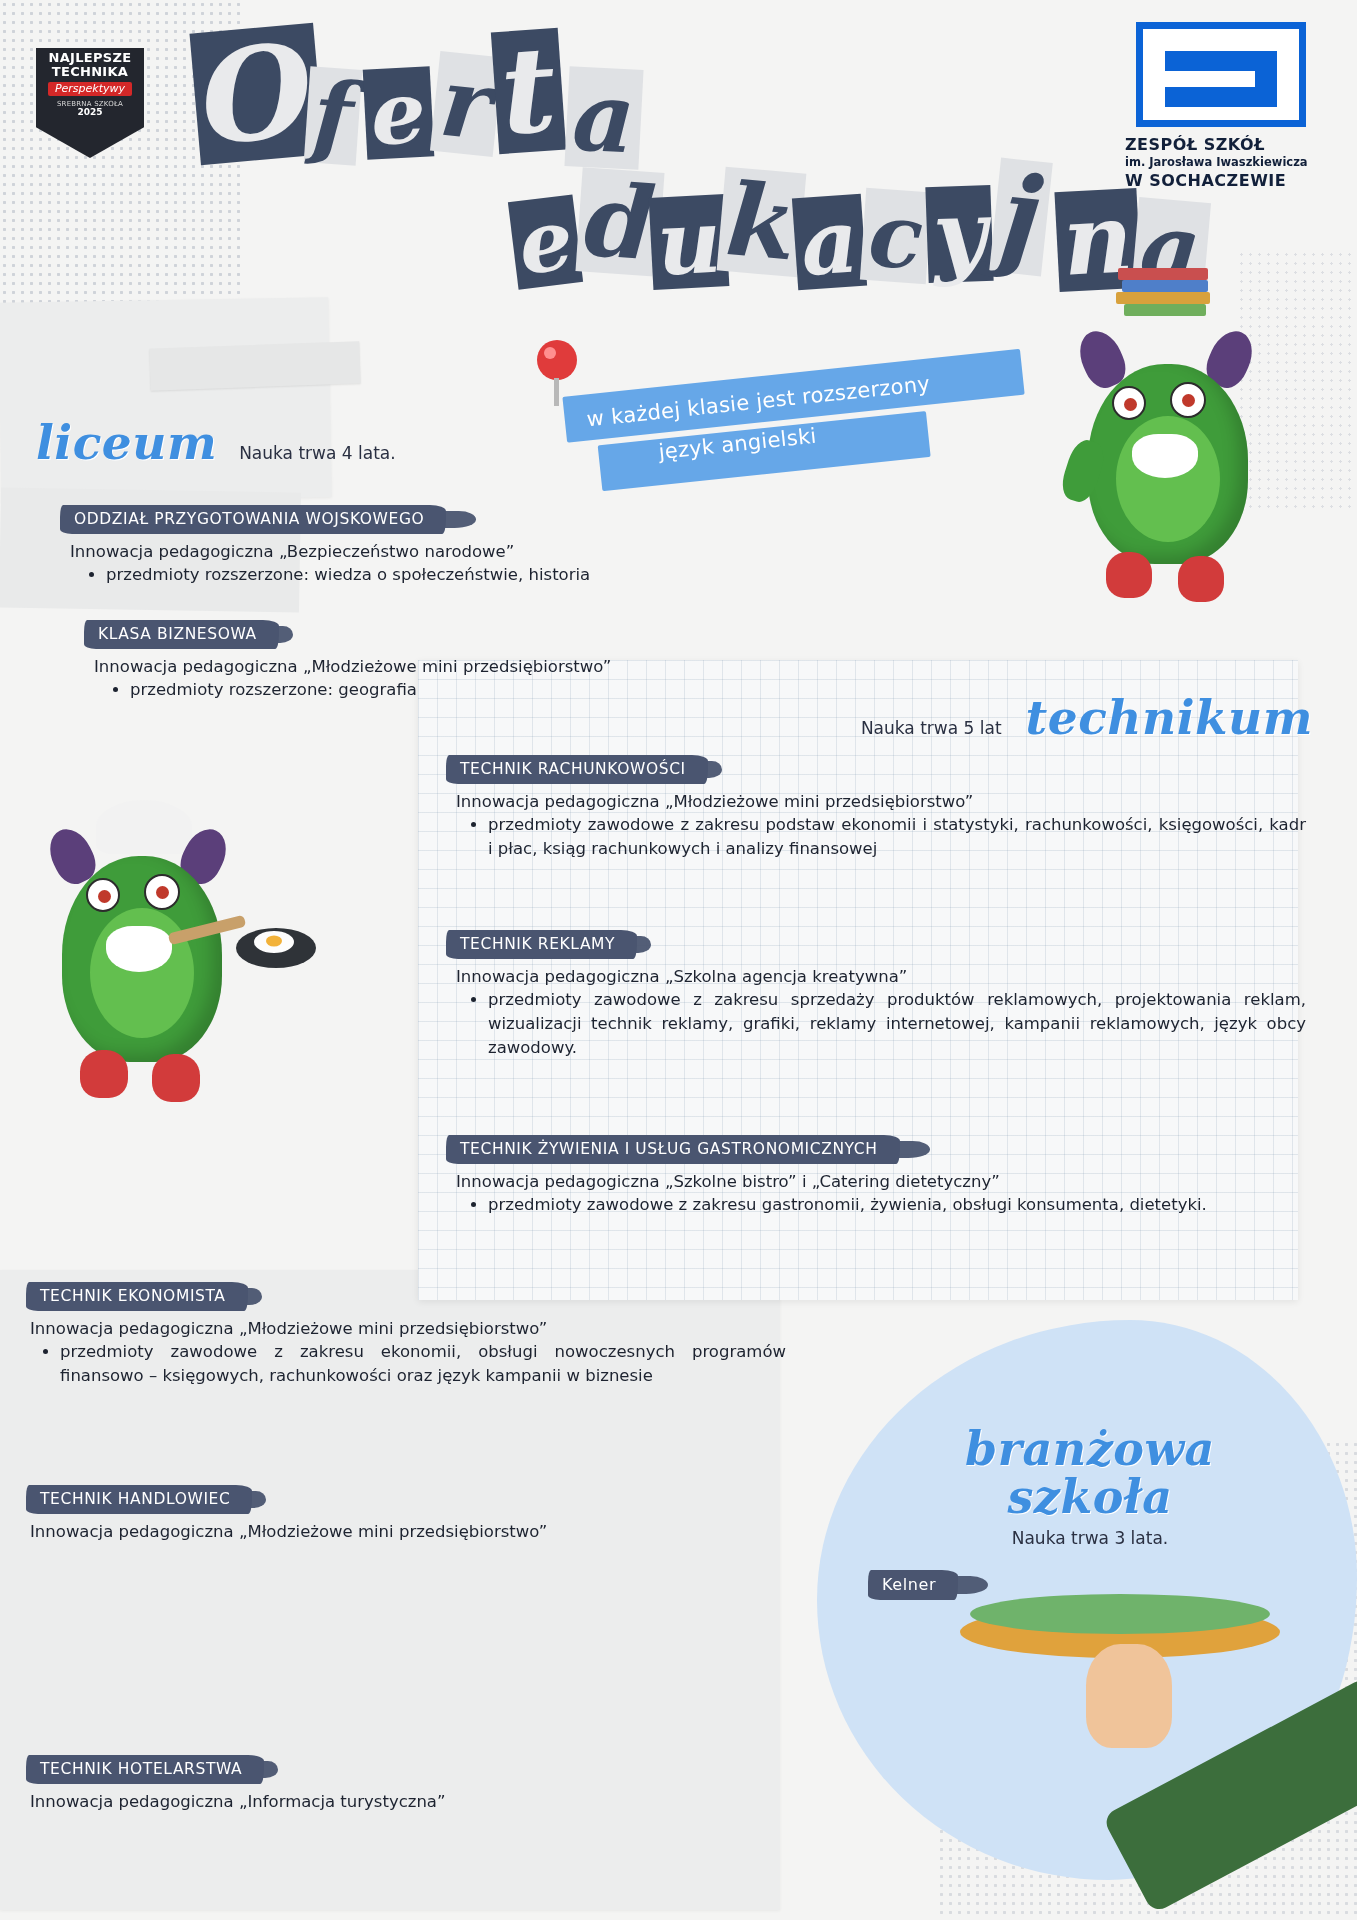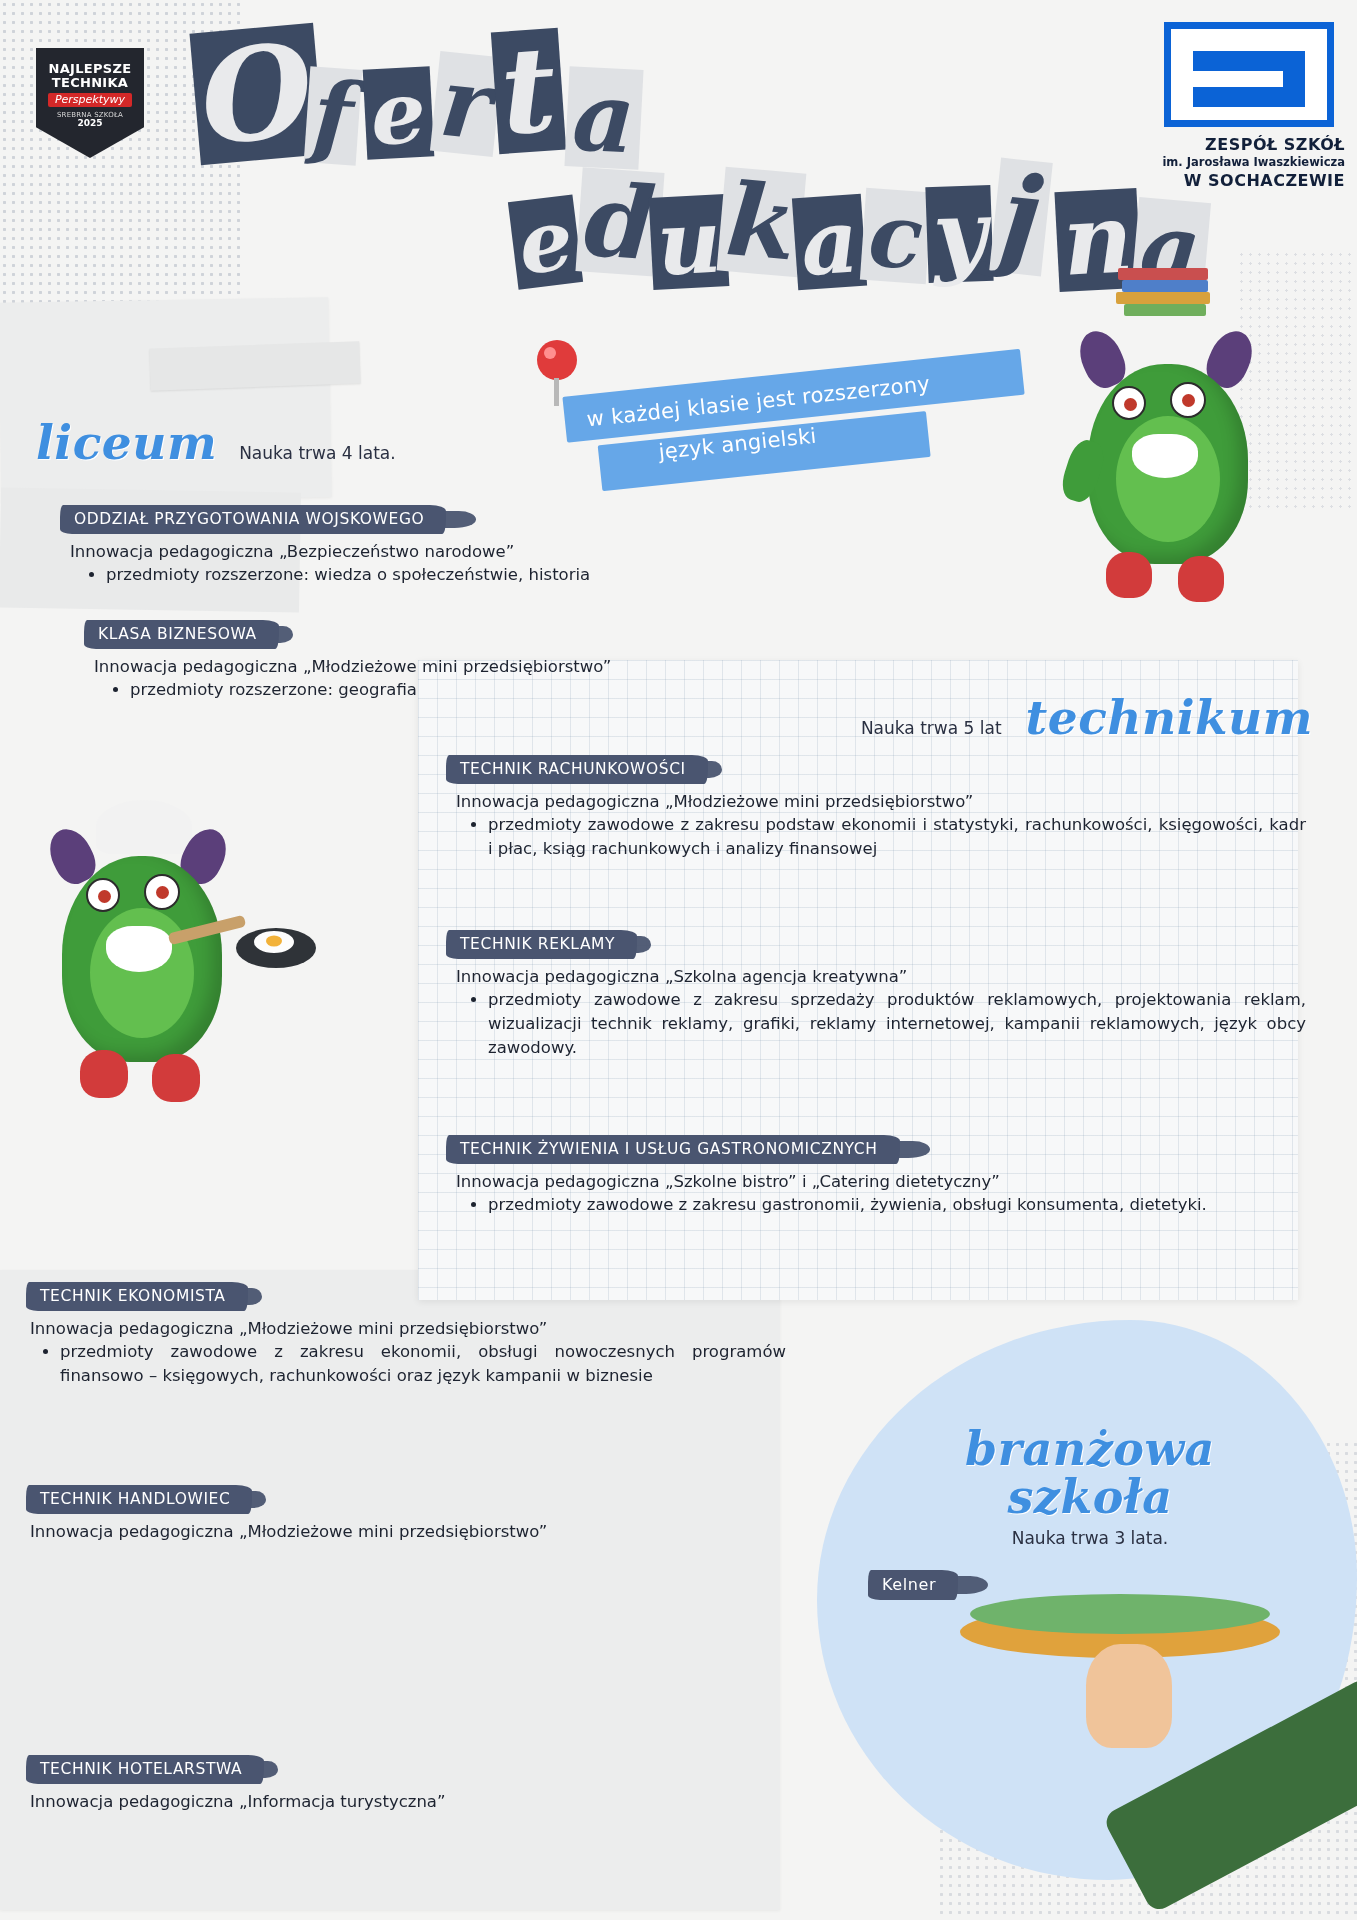--- a/index.html
+++ b/index.html
@@ -55,35 +55,35 @@
     position: absolute;
     background: #e9eaea;
   }
 
   
   .badge {
     position: absolute; left: 36px; top: 48px; width: 108px; height: 110px;
     background: #23262e;
     clip-path: polygon(0 0, 100% 0, 100% 72%, 50% 100%, 0 72%);
     color: #fff; text-align: center;
-    padding-top: 14px;
+    padding-top: 3px;
     line-height: 1.05;
   }
   .badge .b1 { font-size: 13px; font-weight: bold; letter-spacing: .3px; }
   .badge .b2 { font-size: 13px; font-weight: bold; letter-spacing: .3px; }
   .badge .b3 {
     display: inline-block; margin-top: 4px;
     background: #d42828; color: #fff; font-size: 11px; font-style: italic;
     padding: 1px 7px; border-radius: 2px;
   }
   .badge .b4 { font-size: 7px; margin-top: 5px; letter-spacing: .2px; color:#d8d8d8;}
   .badge .b5 { font-size: 9px; font-weight: bold; }
 
   
-  .logo-box { position: absolute; right: 12px; top: 22px; width: 192px; text-align: right; }
+  .logo-box { position: absolute; right: 40px; top: 22px; width: 192px; text-align: left; }
   .logo-mark {
     width: 170px; height: 105px; margin: 0 auto;
     border: 7px solid #0b63d6; background: #fff;
     position: relative;
   }
   .logo-mark::before {
     content: ""; position: absolute; left: 22px; top: 22px;
     width: 112px; height: 20px; background: #0b63d6;
   }
   .logo-mark::after {

